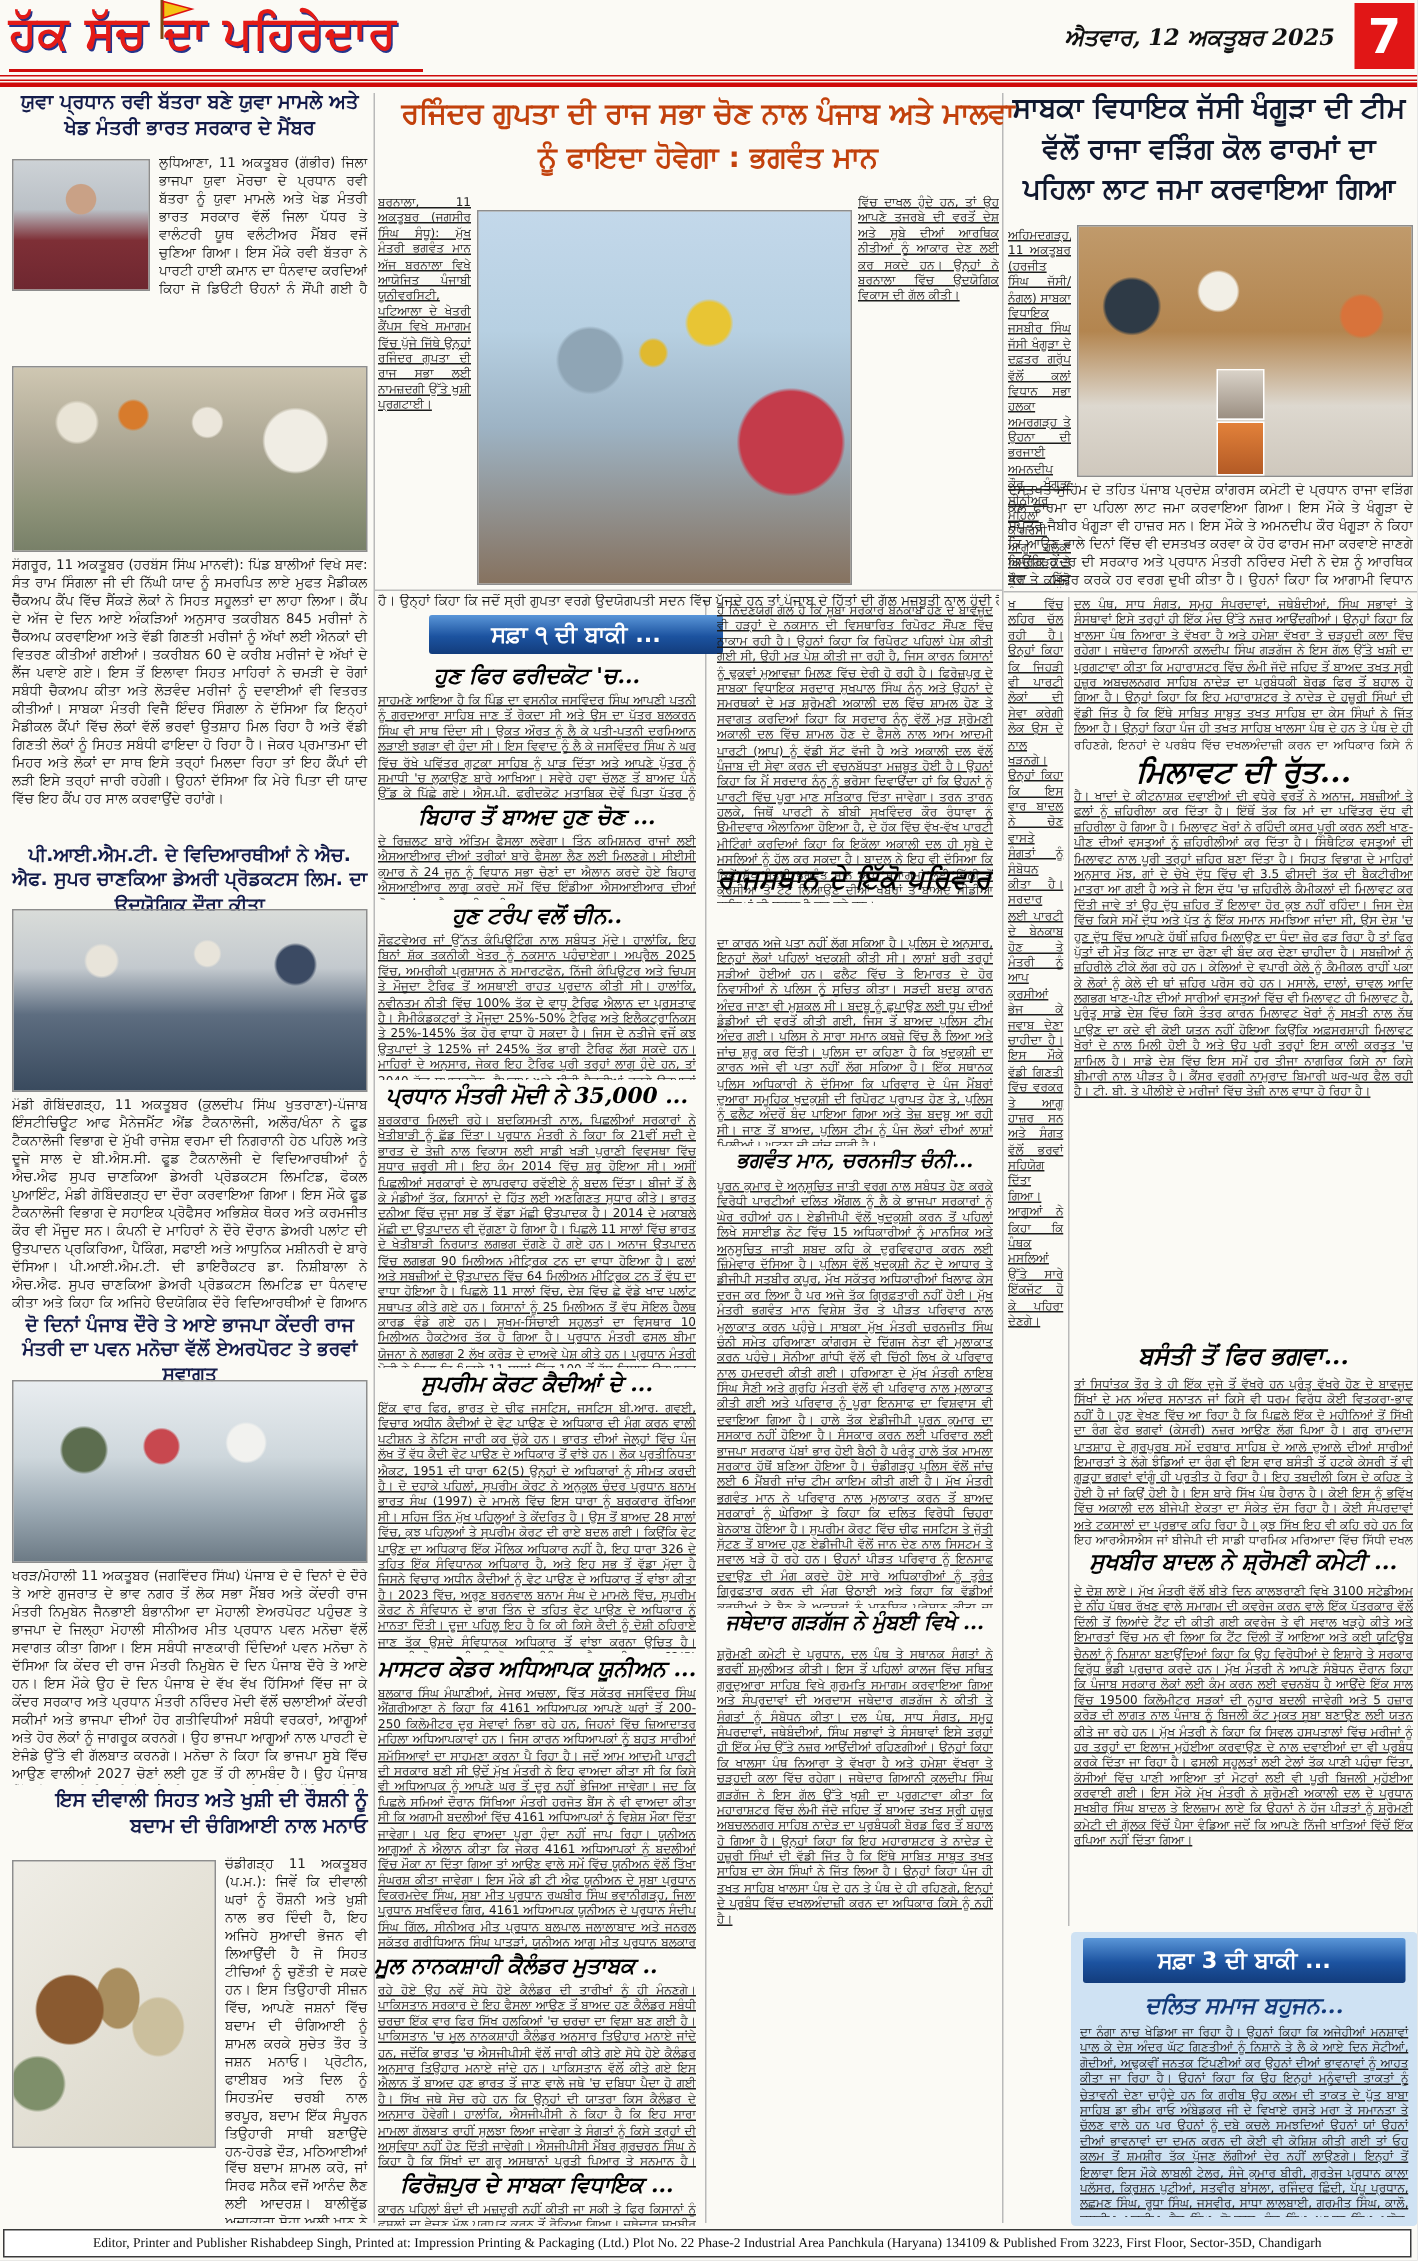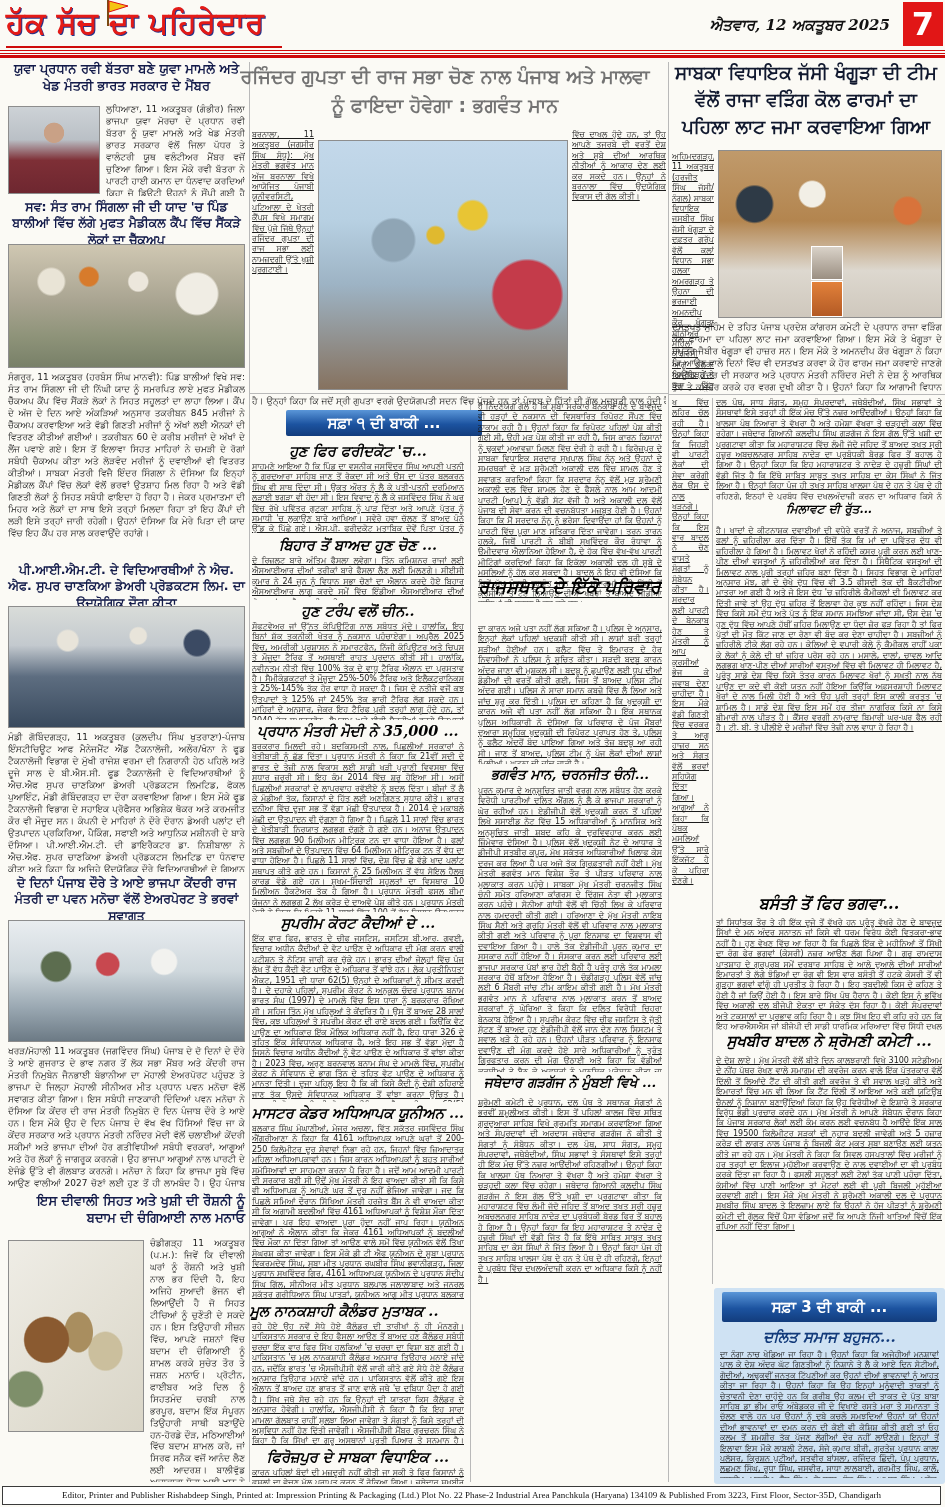--- a/index.html
+++ b/index.html
@@ -94,39 +94,38 @@
   <div class="abs vline" style="left:712px; top:398px; height:886px;"></div>
   <div class="abs hline" style="left:250px; top:393px; width:418px;"></div>
   <div class="abs hline" style="left:669px; top:394px; width:276px;"></div>
 
   <div class="abs headline" style="left:8px; top:61px; width:237px; height:40px; font-size:13px;">ਯੁਵਾ ਪ੍ਰਧਾਨ ਰਵੀ ਬੱਤਰਾ ਬਣੇ ਯੁਵਾ ਮਾਮਲੇ ਅਤੇ ਖੇਡ ਮੰਤਰੀ ਭਾਰਤ ਸਰਕਾਰ ਦੇ ਮੈਂਬਰ</div>
   <div class="abs" style="left:8px; top:104px; width:237px; height:92px;">
     <div class="photo ph-portrait" style="float:left; width:90px; height:86px; margin:2px 6px 2px 0;"></div>
     <div class="body-txt" style="height:92px;">ਲੁਧਿਆਣਾ, 11 ਅਕਤੂਬਰ (ਗੰਭੀਰ) ਜਿਲਾ ਭਾਜਪਾ ਯੁਵਾ ਮੋਰਚਾ ਦੇ ਪ੍ਰਧਾਨ ਰਵੀ ਬੱਤਰਾ ਨੂੰ ਯੁਵਾ ਮਾਮਲੇ ਅਤੇ ਖੇਡ ਮੰਤਰੀ ਭਾਰਤ ਸਰਕਾਰ ਵੱਲੋਂ ਜਿਲਾ ਪੱਧਰ ਤੇ ਵਾਲੰਟਰੀ ਯੂਥ ਵਲੰਟੀਅਰ ਮੈਂਬਰ ਵਜੋਂ ਚੁਣਿਆ ਗਿਆ। ਇਸ ਮੌਕੇ ਰਵੀ ਬੱਤਰਾ ਨੇ ਪਾਰਟੀ ਹਾਈ ਕਮਾਨ ਦਾ ਧੰਨਵਾਦ ਕਰਦਿਆਂ ਕਿਹਾ ਜੋ ਡਿਊਟੀ ਉਹਨਾਂ ਨੂੰ ਸੌਂਪੀ ਗਈ ਹੈ ਉਹ ਉਸ ਉੱਤੇ ਖਰਾ ਉਤਰਨਗੇ ਅਤੇ ਨੌਜਵਾਨਾਂ ਨੂੰ ਖੇਡਾਂ ਪ੍ਰਤੀ ਉਤਸ਼ਾਹਿਤ ਕਰਨਗੇ ਤਾਂ ਜੋ ਨੌਜਵਾਨ ਖੇਡਾਂ ਵਿੱਚ ਆਪਣਾ ਭਵਿੱਖ ਬਣਾ ਸਕਣ।</div>
   </div>
 
-  <div class="abs headline" style="left:8px; top:199px; width:237px; height:42px; font-size:12.5px;">ਸਵ: ਸੰਤ ਰਾਮ ਸਿੰਗਲਾ ਜੀ ਦੀ ਯਾਦ 'ਚ ਪਿੰਡ ਬਾਲੀਆਂ ਵਿੱਚ ਲੱਗੇ ਮੁਫਤ ਮੈਡੀਕਲ ਕੈਂਪ ਵਿੱਚ ਸੈਂਕੜੇ ਲੋਕਾਂ ਦਾ ਚੈੱਕਅਪ</div>
   <div class="abs photo ph-camp" style="left:8px; top:244px; width:237px; height:124px;"></div>
   <div class="abs body-txt" style="left:8px; top:372px; width:237px; height:186px;">ਸੰਗਰੂਰ, 11 ਅਕਤੂਬਰ (ਹਰਬੰਸ ਸਿੰਘ ਮਾਨਵੀ): ਪਿੰਡ ਬਾਲੀਆਂ ਵਿਖੇ ਸਵ: ਸੰਤ ਰਾਮ ਸਿੰਗਲਾ ਜੀ ਦੀ ਨਿੱਘੀ ਯਾਦ ਨੂੰ ਸਮਰਪਿਤ ਲਾਏ ਮੁਫਤ ਮੈਡੀਕਲ ਚੈੱਕਅਪ ਕੈਂਪ ਵਿੱਚ ਸੈਂਕੜੇ ਲੋਕਾਂ ਨੇ ਸਿਹਤ ਸਹੂਲਤਾਂ ਦਾ ਲਾਹਾ ਲਿਆ। ਕੈਂਪ ਦੇ ਅੱਜ ਦੇ ਦਿਨ ਆਏ ਅੰਕੜਿਆਂ ਅਨੁਸਾਰ ਤਕਰੀਬਨ 845 ਮਰੀਜਾਂ ਨੇ ਚੈੱਕਅਪ ਕਰਵਾਇਆ ਅਤੇ ਵੱਡੀ ਗਿਣਤੀ ਮਰੀਜਾਂ ਨੂੰ ਅੱਖਾਂ ਲਈ ਐਨਕਾਂ ਦੀ ਵਿਤਰਣ ਕੀਤੀਆਂ ਗਈਆਂ। ਤਕਰੀਬਨ 60 ਦੇ ਕਰੀਬ ਮਰੀਜਾਂ ਦੇ ਅੱਖਾਂ ਦੇ ਲੈਂਜ ਪਵਾਏ ਗਏ। ਇਸ ਤੋਂ ਇਲਾਵਾ ਸਿਹਤ ਮਾਹਿਰਾਂ ਨੇ ਚਮੜੀ ਦੇ ਰੋਗਾਂ ਸਬੰਧੀ ਚੈਕਅਪ ਕੀਤਾ ਅਤੇ ਲੋੜਵੰਦ ਮਰੀਜਾਂ ਨੂੰ ਦਵਾਈਆਂ ਵੀ ਵਿਤਰਤ ਕੀਤੀਆਂ। ਸਾਬਕਾ ਮੰਤਰੀ ਵਿਜੈ ਇੰਦਰ ਸਿੰਗਲਾ ਨੇ ਦੱਸਿਆ ਕਿ ਇਨ੍ਹਾਂ ਮੈਡੀਕਲ ਕੈਂਪਾਂ ਵਿੱਚ ਲੋਕਾਂ ਵੱਲੋਂ ਭਰਵਾਂ ਉਤਸ਼ਾਹ ਮਿਲ ਰਿਹਾ ਹੈ ਅਤੇ ਵੱਡੀ ਗਿਣਤੀ ਲੋਕਾਂ ਨੂੰ ਸਿਹਤ ਸਬੰਧੀ ਫਾਇਦਾ ਹੋ ਰਿਹਾ ਹੈ। ਜੇਕਰ ਪ੍ਰਮਾਤਮਾ ਦੀ ਮਿਹਰ ਅਤੇ ਲੋਕਾਂ ਦਾ ਸਾਥ ਇਸੇ ਤਰ੍ਹਾਂ ਮਿਲਦਾ ਰਿਹਾ ਤਾਂ ਇਹ ਕੈਂਪਾਂ ਦੀ ਲੜੀ ਇਸੇ ਤਰ੍ਹਾਂ ਜਾਰੀ ਰਹੇਗੀ। ਉਹਨਾਂ ਦੱਸਿਆ ਕਿ ਮੇਰੇ ਪਿਤਾ ਦੀ ਯਾਦ ਵਿੱਚ ਇਹ ਕੈਂਪ ਹਰ ਸਾਲ ਕਰਵਾਉਂਦੇ ਰਹਾਂਗੇ।</div>
 
   <div class="abs headline" style="left:8px; top:562px; width:237px; height:42px; font-size:12.5px;">ਪੀ.ਆਈ.ਐਮ.ਟੀ. ਦੇ ਵਿਦਿਆਰਥੀਆਂ ਨੇ ਐਚ. ਐਫ. ਸੁਪਰ ਚਾਣਕਿਆ ਡੇਅਰੀ ਪ੍ਰੋਡਕਟਸ ਲਿਮ. ਦਾ ਉਦਯੋਗਿਕ ਦੌਰਾ ਕੀਤਾ</div>
   <div class="abs photo ph-students" style="left:8px; top:606px; width:237px; height:122px;"></div>
   <div class="abs body-txt" style="left:8px; top:732px; width:237px; height:140px;">ਮੰਡੀ ਗੋਬਿੰਦਗੜ੍ਹ, 11 ਅਕਤੂਬਰ (ਕੁਲਦੀਪ ਸਿੰਘ ਖੁਤਰਾਣਾ)-ਪੰਜਾਬ ਇੰਸਟੀਚਿਊਟ ਆਫ ਮੈਨੇਜਮੈਂਟ ਐਂਡ ਟੈਕਨਾਲੋਜੀ, ਅਲੌਰ/ਖੰਨਾ ਨੇ ਫੂਡ ਟੈਕਨਾਲੋਜੀ ਵਿਭਾਗ ਦੇ ਮੁੱਖੀ ਰਾਜੇਸ਼ ਵਰਮਾ ਦੀ ਨਿਗਰਾਨੀ ਹੇਠ ਪਹਿਲੇ ਅਤੇ ਦੂਜੇ ਸਾਲ ਦੇ ਬੀ.ਐਸ.ਸੀ. ਫੂਡ ਟੈਕਨਾਲੋਜੀ ਦੇ ਵਿਦਿਆਰਥੀਆਂ ਨੂੰ ਐਚ.ਐਫ ਸੁਪਰ ਚਾਣਕਿਆ ਡੇਅਰੀ ਪ੍ਰੋਡਕਟਸ ਲਿਮਟਿਡ, ਫੋਕਲ ਪੁਆਇੰਟ, ਮੰਡੀ ਗੋਬਿੰਦਗੜ੍ਹ ਦਾ ਦੌਰਾ ਕਰਵਾਇਆ ਗਿਆ। ਇਸ ਮੌਕੇ ਫੂਡ ਟੈਕਨਾਲੋਜੀ ਵਿਭਾਗ ਦੇ ਸਹਾਇਕ ਪ੍ਰੋਫੈਸਰ ਅਭਿਸ਼ੇਕ ਥੋਕਰ ਅਤੇ ਕਰਮਜੀਤ ਕੌਰ ਵੀ ਮੌਜੂਦ ਸਨ। ਕੰਪਨੀ ਦੇ ਮਾਹਿਰਾਂ ਨੇ ਦੌਰੇ ਦੌਰਾਨ ਡੇਅਰੀ ਪਲਾਂਟ ਦੀ ਉਤਪਾਦਨ ਪ੍ਰਕਿਰਿਆ, ਪੈਕਿੰਗ, ਸਫਾਈ ਅਤੇ ਆਧੁਨਿਕ ਮਸ਼ੀਨਰੀ ਦੇ ਬਾਰੇ ਦੱਸਿਆ। ਪੀ.ਆਈ.ਐਮ.ਟੀ. ਦੀ ਡਾਇਰੈਕਟਰ ਡਾ. ਨਿਸ਼ੀਬਾਲਾ ਨੇ ਐਚ.ਐਫ. ਸੁਪਰ ਚਾਣਕਿਆ ਡੇਅਰੀ ਪ੍ਰੋਡਕਟਸ ਲਿਮਟਿਡ ਦਾ ਧੰਨਵਾਦ ਕੀਤਾ ਅਤੇ ਕਿਹਾ ਕਿ ਅਜਿਹੇ ਉਦਯੋਗਿਕ ਦੌਰੇ ਵਿਦਿਆਰਥੀਆਂ ਦੇ ਗਿਆਨ ਨੂੰ ਵਧਾਉਂਦੇ ਹਨ, ਉਥੇ ਭਵਿੱਖ 'ਚ ਰੁਜ਼ਗਾਰ ਦੇ ਮੌਕੇ ਵੀ ਪ੍ਰਦਾਨ ਕਰਦੇ ਹਨ।</div>
 
   <div class="abs headline" style="left:8px; top:875px; width:237px; height:42px; font-size:12.5px;">ਦੋ ਦਿਨਾਂ ਪੰਜਾਬ ਦੌਰੇ ਤੇ ਆਏ ਭਾਜਪਾ ਕੇਂਦਰੀ ਰਾਜ ਮੰਤਰੀ ਦਾ ਪਵਨ ਮਨੋਚਾ ਵੱਲੋਂ ਏਅਰਪੋਰਟ ਤੇ ਭਰਵਾਂ ਸਵਾਗਤ</div>
   <div class="abs photo ph-airport" style="left:8px; top:920px; width:237px; height:122px;"></div>
   <div class="abs body-txt" style="left:8px; top:1046px; width:237px; height:144px;">ਖਰੜ/ਮੋਹਾਲੀ 11 ਅਕਤੂਬਰ (ਜਗਵਿੰਦਰ ਸਿੰਘ) ਪੰਜਾਬ ਦੇ ਦੋ ਦਿਨਾਂ ਦੇ ਦੌਰੇ ਤੇ ਆਏ ਗੁਜਰਾਤ ਦੇ ਭਾਵ ਨਗਰ ਤੋਂ ਲੋਕ ਸਭਾ ਮੈਂਬਰ ਅਤੇ ਕੇਂਦਰੀ ਰਾਜ ਮੰਤਰੀ ਨਿਮੁਬੇਨ ਜੈਨਭਾਈ ਬੰਭਾਨੀਆ ਦਾ ਮੋਹਾਲੀ ਏਅਰਪੋਰਟ ਪਹੁੰਚਣ ਤੇ ਭਾਜਪਾ ਦੇ ਜਿਲ੍ਹਾ ਮੋਹਾਲੀ ਸੀਨੀਅਰ ਮੀਤ ਪ੍ਰਧਾਨ ਪਵਨ ਮਨੋਚਾ ਵੱਲੋਂ ਸਵਾਗਤ ਕੀਤਾ ਗਿਆ। ਇਸ ਸਬੰਧੀ ਜਾਣਕਾਰੀ ਦਿੰਦਿਆਂ ਪਵਨ ਮਨੋਚਾ ਨੇ ਦੱਸਿਆ ਕਿ ਕੇਂਦਰ ਦੀ ਰਾਜ ਮੰਤਰੀ ਨਿਮੁਬੇਨ ਦੋ ਦਿਨ ਪੰਜਾਬ ਦੌਰੇ ਤੇ ਆਏ ਹਨ। ਇਸ ਮੌਕੇ ਉਹ ਦੋ ਦਿਨ ਪੰਜਾਬ ਦੇ ਵੱਖ ਵੱਖ ਹਿੱਸਿਆਂ ਵਿੱਚ ਜਾ ਕੇ ਕੇਂਦਰ ਸਰਕਾਰ ਅਤੇ ਪ੍ਰਧਾਨ ਮੰਤਰੀ ਨਰਿੰਦਰ ਮੋਦੀ ਵੱਲੋਂ ਚਲਾਈਆਂ ਕੇਂਦਰੀ ਸਕੀਮਾਂ ਅਤੇ ਭਾਜਪਾ ਦੀਆਂ ਹੋਰ ਗਤੀਵਿਧੀਆਂ ਸਬੰਧੀ ਵਰਕਰਾਂ, ਆਗੂਆਂ ਅਤੇ ਹੋਰ ਲੋਕਾਂ ਨੂੰ ਜਾਗਰੂਕ ਕਰਨਗੇ। ਉਹ ਭਾਜਪਾ ਆਗੂਆਂ ਨਾਲ ਪਾਰਟੀ ਦੇ ਏਜੰਡੇ ਉੱਤੇ ਵੀ ਗੱਲਬਾਤ ਕਰਨਗੇ। ਮਨੋਚਾ ਨੇ ਕਿਹਾ ਕਿ ਭਾਜਪਾ ਸੂਬੇ ਵਿੱਚ ਆਉਣ ਵਾਲੀਆਂ 2027 ਚੋਣਾਂ ਲਈ ਹੁਣ ਤੋਂ ਹੀ ਲਾਮਬੰਦ ਹੈ। ਉਹ ਪੰਜਾਬ ਵਿੱਚ ਹੋਣ ਵਾਲੀ ਜਿਮਨੀ ਚੋਣ ਤੇ ਵੀ ਚਰਚਾ ਕਰਨਗੇ। ਇਸ ਮੌਕੇ ਪਾਈਊਸ਼ ਪਵਨ, ਚੈਰੀ ਮਨੋਚਾ ਐਗਜ਼ੈਕਟਿਵ ਮੈਂਬਰ ਯੁਵਾ ਮੋਰਚਾ ਪੰਜਾਬ ਵੀ ਮੌਜੂਦ ਸਨ।</div>
 
   <div class="abs headline" style="left:8px; top:1193px; width:237px; height:42px; font-size:13px;text-align:right;">ਇਸ ਦੀਵਾਲੀ ਸਿਹਤ ਅਤੇ ਖੁਸ਼ੀ ਦੀ ਰੌਸ਼ਨੀ ਨੂੰ ਬਦਾਮ ਦੀ ਚੰਗਿਆਈ ਨਾਲ ਮਨਾਓ</div>
   <div class="abs" style="left:8px; top:1238px; width:237px; height:244px;">
     <div class="photo ph-almonds" style="float:left; width:134px; height:190px; margin:2px 6px 2px 0;"></div>
     <div class="body-txt" style="height:244px;">ਚੰਡੀਗੜ੍ਹ 11 ਅਕਤੂਬਰ (ਪ.ਮ.): ਜਿਵੇਂ ਕਿ ਦੀਵਾਲੀ ਘਰਾਂ ਨੂੰ ਰੌਸ਼ਨੀ ਅਤੇ ਖੁਸ਼ੀ ਨਾਲ ਭਰ ਦਿੰਦੀ ਹੈ, ਇਹ ਅਜਿਹੇ ਸੁਆਦੀ ਭੋਜਨ ਵੀ ਲਿਆਉਂਦੀ ਹੈ ਜੋ ਸਿਹਤ ਟੀਚਿਆਂ ਨੂੰ ਚੁਣੌਤੀ ਦੇ ਸਕਦੇ ਹਨ। ਇਸ ਤਿਉਹਾਰੀ ਸੀਜ਼ਨ ਵਿੱਚ, ਆਪਣੇ ਜਸ਼ਨਾਂ ਵਿੱਚ ਬਦਾਮ ਦੀ ਚੰਗਿਆਈ ਨੂੰ ਸ਼ਾਮਲ ਕਰਕੇ ਸੁਚੇਤ ਤੌਰ ਤੇ ਜਸ਼ਨ ਮਨਾਓ। ਪ੍ਰੋਟੀਨ, ਫਾਈਬਰ ਅਤੇ ਦਿਲ ਨੂੰ ਸਿਹਤਮੰਦ ਚਰਬੀ ਨਾਲ ਭਰਪੂਰ, ਬਦਾਮ ਇੱਕ ਸੰਪੂਰਨ ਤਿਉਹਾਰੀ ਸਾਥੀ ਬਣਾਉਂਦੇ ਹਨ-ਹੋਰਡੇ ਦੌੜ, ਮਠਿਆਈਆਂ ਵਿੱਚ ਬਦਾਮ ਸ਼ਾਮਲ ਕਰੋ, ਜਾਂ ਸਿਰਫ ਸਨੈਕ ਵਜੋਂ ਆਨੰਦ ਲੈਣ ਲਈ ਆਦਰਸ਼। ਬਾਲੀਵੁੱਡ ਅਦਾਕਾਰਾ ਸੋਹਾ ਅਲੀ ਖਾਨ ਨੇ ਸਾਂਝਾ ਕੀਤਾ, ਦੀਵਾਲੀ ਪਰਿਵਾਰ ਅਤੇ ਇਕੱਠੇ ਰਹਿਣ ਦਾ ਸਮਾਂ ਹੈ, ਅਤੇ ਮੈਂ ਚਾਹੁੰਦੀ ਹਾਂ ਕਿ ਮੇਰੀ ਧੀ ਸਿਹਤਮੰਦ ਵਿਕਲਪ ਬਣਾਉਂਦਾ ਸਿੱਖਦੇ ਹੋਏ ਤਿਉਹਾਰਾਂ ਦਾ ਆਨੰਦ ਮਾਣੇ। ਪ੍ਰੋਟੀਨ ਨਾਲ ਭਰਪੂਰ ਬਦਾਮ ਨਾਲ ਮਿੱਠੇ ਸਨੈਕਸ ਨੂੰ ਬਦਲਣ ਨਾਲ ਸਾਨੂੰ ਦਿਨ ਭਰ ਭਰਪੂਰ ਅਤੇ ਊਰਜਾਵਾਨ ਰਹਿਣ ਵਿੱਚ ਮਦਦ ਮਿਲਦੀ ਹੈ। ਆਓ ਇਸ ਦੀਵਾਲੀ ਸਿਹਤ ਅਤੇ ਖੁਸ਼ੀ ਦੀ ਰੌਸ਼ਨੀ ਦਾ ਜਸ਼ਨ ਮਨਾਈਏ।</div>
   </div>
 
-  <div class="abs headline" style="left:233px; top:62px; width:424px; height:60px; font-size:19px; color:#737373; line-height:1.55;">ਰਜਿੰਦਰ ਗੁਪਤਾ ਦੀ ਰਾਜ ਸਭਾ ਚੋਣ ਨਾਲ ਪੰਜਾਬ ਅਤੇ ਮਾਲਵਾ ਨੂੰ ਫਾਇਦਾ ਹੋਵੇਗਾ : ਭਗਵੰਤ ਮਾਨ</div>
+  <div class="abs headline" style="left:260px; top:62px; width:424px; height:60px; font-size:19px; color:#c2410c; line-height:1.55;">ਰਜਿੰਦਰ ਗੁਪਤਾ ਦੀ ਰਾਜ ਸਭਾ ਚੋਣ ਨਾਲ ਪੰਜਾਬ ਅਤੇ ਮਾਲਵਾ ਨੂੰ ਫਾਇਦਾ ਹੋਵੇਗਾ : ਭਗਵੰਤ ਮਾਨ</div>
   <div class="abs tiny-txt" style="left:252px; top:130px; width:62px; height:260px;">ਬਰਨਾਲਾ, 11 ਅਕਤੂਬਰ (ਜਗਸੀਰ ਸਿੰਘ ਸੰਧੂ): ਮੁੱਖ ਮੰਤਰੀ ਭਗਵੰਤ ਮਾਨ ਅੱਜ ਬਰਨਾਲਾ ਵਿਖੇ ਆਯੋਜਿਤ ਪੰਜਾਬੀ ਯੂਨੀਵਰਸਿਟੀ, ਪਟਿਆਲਾ ਦੇ ਖੇਤਰੀ ਕੈਂਪਸ ਵਿਖੇ ਸਮਾਗਮ ਵਿੱਚ ਪੁੱਜੇ ਜਿੱਥੇ ਉਨ੍ਹਾਂ ਰਜਿੰਦਰ ਗੁਪਤਾ ਦੀ ਰਾਜ ਸਭਾ ਲਈ ਨਾਮਜ਼ਦਗੀ ਉੱਤੇ ਖੁਸ਼ੀ ਪ੍ਰਗਟਾਈ।</div>
   <div class="abs photo ph-cm" style="left:318px; top:140px; width:250px; height:250px;"></div>
   <div class="abs tiny-txt" style="left:572px; top:130px; width:94px; height:260px;">ਵਿੱਚ ਦਾਖਲ ਹੁੰਦੇ ਹਨ, ਤਾਂ ਉਹ ਆਪਣੇ ਤਜਰਬੇ ਦੀ ਵਰਤੋਂ ਦੇਸ਼ ਅਤੇ ਸੂਬੇ ਦੀਆਂ ਆਰਥਿਕ ਨੀਤੀਆਂ ਨੂੰ ਆਕਾਰ ਦੇਣ ਲਈ ਕਰ ਸਕਦੇ ਹਨ। ਉਨ੍ਹਾਂ ਨੇ ਬਰਨਾਲਾ ਵਿੱਚ ਉਦਯੋਗਿਕ ਵਿਕਾਸ ਦੀ ਗੱਲ ਕੀਤੀ।</div>
   <div class="abs body-txt" style="left:252px; top:396px; width:414px; height:13px; white-space:nowrap;">ਹੈ। ਉਨ੍ਹਾਂ ਕਿਹਾ ਕਿ ਜਦੋਂ ਸ੍ਰੀ ਗੁਪਤਾ ਵਰਗੇ ਉਦਯੋਗਪਤੀ ਸਦਨ ਵਿੱਚ ਪੁੱਜਦੇ ਹਨ ਤਾਂ ਪੰਜਾਬ ਦੇ ਹਿੱਤਾਂ ਦੀ ਗੱਲ ਮਜ਼ਬੂਤੀ ਨਾਲ ਹੁੰਦੀ ਹੈ।</div>
 
   <div class="abs headline" style="left:672px; top:60px; width:268px; height:88px; font-size:18.5px; color:#10182e; line-height:1.45;">ਸਾਬਕਾ ਵਿਧਾਇਕ ਜੱਸੀ ਖੰਗੂੜਾ ਦੀ ਟੀਮ ਵੱਲੋਂ ਰਾਜਾ ਵੜਿੰਗ ਕੋਲ ਫਾਰਮਾਂ ਦਾ ਪਹਿਲਾ ਲਾਟ ਜਮਾ ਕਰਵਾਇਆ ਗਿਆ</div>
   <div class="abs tiny-txt" style="left:672px; top:152px; width:42px; height:240px;">ਅਹਿਮਦਗੜ੍ਹ, 11 ਅਕਤੂਬਰ (ਹਰਜੀਤ ਸਿੰਘ ਜੱਸੀ/ਨੰਗਲ) ਸਾਬਕਾ ਵਿਧਾਇਕ ਜਸਬੀਰ ਸਿੰਘ ਜੱਸੀ ਖੰਗੂੜਾ ਦੇ ਦਫ਼ਤਰ ਗਰੁੱਪ ਵੱਲੋਂ ਕਲਾਂ ਵਿਧਾਨ ਸਭਾ ਹਲਕਾ ਅਮਰਗੜ੍ਹ ਤੇ ਉਹਨਾ ਦੀ ਭਰਜਾਈ ਅਮਨਦੀਪ ਕੌਰ ਖੰਗੂੜਾ ਸੀਨੀਅਰ ਮਹਿਲਾ ਕਾਂਗਰਸੀ ਆਗੂ ਹਲਕਾ ਅਮਰਗੜ੍ਹ ਤੇ ਬਰਾ ਬਿੱਟੂ ਖੰਗੂੜਾ ਵੱਲ ਪੰਜਾਬ ਪ੍ਰਦੇਸ਼ ਕਾਂਗਰਸ ਭਵਨ ਚੰਡੀਗੜ੍ਹ ਵਿਖੇ ਵੋਟ ਚੋਰ ਗੱਦੀ ਛੱਡ</div>
   <div class="abs photo ph-office" style="left:718px; top:150px; width:224px; height:168px;">
     <div class="inset inset1" style="left:92px; top:95px; width:30px; height:32px;"></div>
     <div class="inset inset2" style="left:92px; top:130px; width:30px; height:34px;"></div>
@@ -167,21 +166,21 @@
   <div class="abs sec-title" style="left:478px; top:766px; width:184px; font-size:13.5px;">ਭਗਵੰਤ ਮਾਨ, ਚਰਨਜੀਤ ਚੰਨੀ...</div>
   <div class="abs tiny-txt" style="left:478px; top:786px; width:184px; height:286px;">ਪੂਰਨ ਕੁਮਾਰ ਦੇ ਅਨੁਸੂਚਿਤ ਜਾਤੀ ਵਰਗ ਨਾਲ ਸਬੰਧਤ ਹੋਣ ਕਰਕੇ ਵਿਰੋਧੀ ਪਾਰਟੀਆਂ ਦਲਿਤ ਐਂਗਲ ਨੂੰ ਲੈ ਕੇ ਭਾਜਪਾ ਸਰਕਾਰਾਂ ਨੂੰ ਘੇਰ ਰਹੀਆਂ ਹਨ। ਏਡੀਜੀਪੀ ਵੱਲੋਂ ਖੁਦਕੁਸ਼ੀ ਕਰਨ ਤੋਂ ਪਹਿਲਾਂ ਲਿਖੇ ਸੁਸਾਈਡ ਨੋਟ ਵਿੱਚ 15 ਅਧਿਕਾਰੀਆਂ ਨੂੰ ਮਾਨਸਿਕ ਅਤੇ ਅਨੁਸੂਚਿਤ ਜਾਤੀ ਸ਼ਬਦ ਕਹਿ ਕੇ ਦੁਰਵਿਵਹਾਰ ਕਰਨ ਲਈ ਜ਼ਿੰਮੇਵਾਰ ਦੱਸਿਆ ਹੈ। ਪੁਲਿਸ ਵੱਲੋਂ ਖੁਦਕੁਸ਼ੀ ਨੋਟ ਦੇ ਆਧਾਰ ਤੇ ਡੀਜੀਪੀ ਸਤਬੀਰ ਕਪੂਰ, ਮੁੱਖ ਸਕੱਤਰ ਅਧਿਕਾਰੀਆਂ ਖਿਲਾਫ ਕੇਸ ਦਰਜ ਕਰ ਲਿਆ ਹੈ ਪਰ ਅਜੇ ਤੱਕ ਗ੍ਰਿਫ਼ਤਾਰੀ ਨਹੀਂ ਹੋਈ। ਮੁੱਖ ਮੰਤਰੀ ਭਗਵੰਤ ਮਾਨ ਵਿਸ਼ੇਸ਼ ਤੌਰ ਤੇ ਪੀੜਤ ਪਰਿਵਾਰ ਨਾਲ ਮੁਲਾਕਾਤ ਕਰਨ ਪਹੁੰਚੇ। ਸਾਬਕਾ ਮੁੱਖ ਮੰਤਰੀ ਚਰਨਜੀਤ ਸਿੰਘ ਚੰਨੀ ਸਮੇਤ ਹਰਿਆਣਾ ਕਾਂਗਰਸ ਦੇ ਦਿੱਗਜ ਨੇਤਾ ਵੀ ਮੁਲਾਕਾਤ ਕਰਨ ਪਹੁੰਚੇ। ਸੋਨੀਆ ਗਾਂਧੀ ਵੱਲੋਂ ਵੀ ਚਿੱਠੀ ਲਿਖ ਕੇ ਪਰਿਵਾਰ ਨਾਲ ਹਮਦਰਦੀ ਕੀਤੀ ਗਈ। ਹਰਿਆਣਾ ਦੇ ਮੁੱਖ ਮੰਤਰੀ ਨਾਇਬ ਸਿੰਘ ਸੈਣੀ ਅਤੇ ਗ੍ਰਹਿ ਮੰਤਰੀ ਵੱਲੋਂ ਵੀ ਪਰਿਵਾਰ ਨਾਲ ਮੁਲਾਕਾਤ ਕੀਤੀ ਗਈ ਅਤੇ ਪਰਿਵਾਰ ਨੂੰ ਪੂਰਾ ਇਨਸਾਫ ਦਾ ਵਿਸ਼ਵਾਸ ਵੀ ਦਵਾਇਆ ਗਿਆ ਹੈ। ਹਾਲੇ ਤੱਕ ਏਡੀਜੀਪੀ ਪੂਰਨ ਕੁਮਾਰ ਦਾ ਸਸਕਾਰ ਨਹੀਂ ਹੋਇਆ ਹੈ। ਸੰਸਕਾਰ ਕਰਨ ਲਈ ਪਰਿਵਾਰ ਲਈ ਭਾਜਪਾ ਸਰਕਾਰ ਪੱਬਾਂ ਭਾਰ ਹੋਈ ਬੈਠੀ ਹੈ ਪਰੰਤੂ ਹਾਲੇ ਤੱਕ ਮਾਮਲਾ ਸਰਕਾਰ ਹੱਥੋਂ ਬਣਿਆ ਹੋਇਆ ਹੈ। ਚੰਡੀਗੜ੍ਹ ਪੁਲਿਸ ਵੱਲੋਂ ਜਾਂਚ ਲਈ 6 ਮੈਂਬਰੀ ਜਾਂਚ ਟੀਮ ਕਾਇਮ ਕੀਤੀ ਗਈ ਹੈ। ਮੁੱਖ ਮੰਤਰੀ ਭਗਵੰਤ ਮਾਨ ਨੇ ਪਰਿਵਾਰ ਨਾਲ ਮੁਲਾਕਾਤ ਕਰਨ ਤੋਂ ਬਾਅਦ ਸਰਕਾਰਾਂ ਨੂੰ ਘੇਰਿਆ ਤੇ ਕਿਹਾ ਕਿ ਦਲਿਤ ਵਿਰੋਧੀ ਚਿਹਰਾ ਬੇਨਕਾਬ ਹੋਇਆ ਹੈ। ਸੁਪਰੀਮ ਕੋਰਟ ਵਿੱਚ ਚੀਫ ਜਸਟਿਸ ਤੇ ਜੁੱਤੀ ਸੁੱਟਣ ਤੋਂ ਬਾਅਦ ਹੁਣ ਏਡੀਜੀਪੀ ਵੱਲੋਂ ਜਾਨ ਦੇਣ ਨਾਲ ਸਿਸਟਮ ਤੇ ਸਵਾਲ ਖੜੇ ਹੋ ਰਹੇ ਹਨ। ਉਹਨਾਂ ਪੀੜਤ ਪਰਿਵਾਰ ਨੂੰ ਇਨਸਾਫ ਦਵਾਉਣ ਦੀ ਮੰਗ ਕਰਦੇ ਹੋਏ ਸਾਰੇ ਅਧਿਕਾਰੀਆਂ ਨੂੰ ਤੁਰੰਤ ਗ੍ਰਿਫਤਾਰ ਕਰਨ ਦੀ ਮੰਗ ਉਠਾਈ ਅਤੇ ਕਿਹਾ ਕਿ ਵੱਡੀਆਂ ਕੁਰਸੀਆਂ ਤੇ ਬੈਠ ਕੇ ਅਫ਼ਸਰਾਂ ਨੂੰ ਮਾਨਸਿਕ ਪਰੇਸ਼ਾਨ ਕੀਤਾ ਜਾ ਰਿਹਾ ਹੈ ਜਿਸ ਤੇ ਧਿਆਨ ਦੇਣ ਦੀ ਲੋੜ ਹੈ। ਸਾਬਕਾ ਮੁੱਖ ਮੰਤਰੀ ਚਰਨਜੀਤ ਸਿੰਘ ਚੰਨੀ ਨੇ ਕਿਹਾ ਕਿ ਭਾਜਪਾ ਦੀਆਂ ਸਰਕਾਰਾਂ ਵਿੱਚ ਦਲਿਤ ਵਰਗ ਤੇ ਅੱਤਿਆਚਾਰ ਵੱਧ ਰਹੇ ਹਨ ਜੋ ਚਿੰਤਾ ਦਾ ਵਿਸ਼ਾ ਹੈ ਜਿਸ ਕਰਕੇ ਆਉਣ ਵਾਲੇ ਸਮੇਂ ਵਿੱਚ ਦੇਸ਼ ਨੂੰ ਬਚਾਉਣ ਅਤੇ ਸੰਵਿਧਾਨ ਨੂੰ ਬਚਾਉਣ ਲਈ ਹਰ ਵਰਗ ਦੀ ਮਜ਼ਬੂਤੀ ਲਈ ਸੋਚਣਾ ਪਵੇਗਾ।</div>
 
   <div class="abs sec-title" style="left:478px; top:1074px; width:184px; font-size:13.5px;">ਜਥੇਦਾਰ ਗੜਗੱਜ ਨੇ ਮੁੰਬਈ ਵਿਖੇ ...</div>
   <div class="abs tiny-txt" style="left:478px; top:1098px; width:184px; height:386px;">ਸ਼੍ਰੋਮਣੀ ਕਮੇਟੀ ਦੇ ਪ੍ਰਧਾਨ, ਦਲ ਪੰਥ ਤੇ ਸਥਾਨਕ ਸੰਗਤਾਂ ਨੇ ਭਰਵੀਂ ਸ਼ਮੂਲੀਅਤ ਕੀਤੀ। ਇਸ ਤੋਂ ਪਹਿਲਾਂ ਕਾਲਜ ਵਿੱਚ ਸਥਿਤ ਗੁਰਦੁਆਰਾ ਸਾਹਿਬ ਵਿਖੇ ਗੁਰਮਤਿ ਸਮਾਗਮ ਕਰਵਾਇਆ ਗਿਆ ਅਤੇ ਸੰਪ੍ਰਦਾਵਾਂ ਦੀ ਅਰਦਾਸ ਜਥੇਦਾਰ ਗੜਗੱਜ ਨੇ ਕੀਤੀ ਤੇ ਸੰਗਤਾਂ ਨੂੰ ਸੰਬੋਧਨ ਕੀਤਾ। ਦਲ ਪੰਥ, ਸਾਧ ਸੰਗਤ, ਸਮੂਹ ਸੰਪਰਦਾਵਾਂ, ਜਥੇਬੰਦੀਆਂ, ਸਿੰਘ ਸਭਾਵਾਂ ਤੇ ਸੰਸਥਾਵਾਂ ਇਸੇ ਤਰ੍ਹਾਂ ਹੀ ਇੱਕ ਮੰਚ ਉੱਤੇ ਨਜ਼ਰ ਆਉਂਦੀਆਂ ਰਹਿਣਗੀਆਂ। ਉਨ੍ਹਾਂ ਕਿਹਾ ਕਿ ਖਾਲਸਾ ਪੰਥ ਨਿਆਰਾ ਤੇ ਵੱਖਰਾ ਹੈ ਅਤੇ ਹਮੇਸ਼ਾ ਵੱਖਰਾ ਤੇ ਚੜ੍ਹਦੀ ਕਲਾ ਵਿੱਚ ਰਹੇਗਾ। ਜਥੇਦਾਰ ਗਿਆਨੀ ਕੁਲਦੀਪ ਸਿੰਘ ਗੜਗੱਜ ਨੇ ਇਸ ਗੱਲ ਉੱਤੇ ਖੁਸ਼ੀ ਦਾ ਪ੍ਰਗਟਾਵਾ ਕੀਤਾ ਕਿ ਮਹਾਰਾਸ਼ਟਰ ਵਿੱਚ ਲੰਮੀ ਜੱਦੋ ਜਹਿਦ ਤੋਂ ਬਾਅਦ ਤਖਤ ਸ੍ਰੀ ਹਜ਼ੂਰ ਅਬਚਲਨਗਰ ਸਾਹਿਬ ਨਾਦੇੜ ਦਾ ਪ੍ਰਬੰਧਕੀ ਬੋਰਡ ਫਿਰ ਤੋਂ ਬਹਾਲ ਹੋ ਗਿਆ ਹੈ। ਉਨ੍ਹਾਂ ਕਿਹਾ ਕਿ ਇਹ ਮਹਾਰਾਸ਼ਟਰ ਤੇ ਨਾਦੇੜ ਦੇ ਹਜ਼ੂਰੀ ਸਿੰਘਾਂ ਦੀ ਵੱਡੀ ਜਿੱਤ ਹੈ ਕਿ ਇੱਥੇ ਸਾਬਿਤ ਸਾਬੂਤ ਤਖਤ ਸਾਹਿਬ ਦਾ ਕੇਸ ਸਿੰਘਾਂ ਨੇ ਜਿੱਤ ਲਿਆ ਹੈ। ਉਨ੍ਹਾਂ ਕਿਹਾ ਪੰਜ ਹੀ ਤਖਤ ਸਾਹਿਬ ਖਾਲਸਾ ਪੰਥ ਦੇ ਹਨ ਤੇ ਪੰਥ ਦੇ ਹੀ ਰਹਿਣਗੇ, ਇਨ੍ਹਾਂ ਦੇ ਪ੍ਰਬੰਧ ਵਿੱਚ ਦਖਲਅੰਦਾਜ਼ੀ ਕਰਨ ਦਾ ਅਧਿਕਾਰ ਕਿਸੇ ਨੂੰ ਨਹੀਂ ਹੈ।</div>
 
   <div class="abs tiny-txt" style="left:672px; top:398px; width:37px; height:1086px;">ਖ ਵਿੱਚ ਲਹਿਰ ਚੱਲ ਰਹੀ ਹੈ। ਉਨ੍ਹਾਂ ਕਿਹਾ ਕਿ ਜਿਹੜੀ ਵੀ ਪਾਰਟੀ ਲੋਕਾਂ ਦੀ ਸੇਵਾ ਕਰੇਗੀ ਲੋਕ ਉਸ ਦੇ ਨਾਲ ਖੜਨਗੇ। ਉਨ੍ਹਾਂ ਕਿਹਾ ਕਿ ਇਸ ਵਾਰ ਬਾਦਲ ਨੇ ਚੋਣ ਵਾਸਤੇ ਸੰਗਤਾਂ ਨੂੰ ਸੰਬੋਧਨ ਕੀਤਾ ਹੈ। ਸਰਦਾਰ ਲਈ ਪਾਰਟੀ ਦੇ ਬੇਨਕਾਬ ਹੋਣ ਤੇ ਮੰਤਰੀ ਨੂੰ ਆਪ ਕੁਰਸੀਆਂ ਭੇਜ ਕੇ ਜਵਾਬ ਦੇਣਾ ਚਾਹੀਦਾ ਹੈ। ਇਸ ਮੌਕੇ ਵੱਡੀ ਗਿਣਤੀ ਵਿੱਚ ਵਰਕਰ ਤੇ ਆਗੂ ਹਾਜ਼ਰ ਸਨ ਅਤੇ ਸੰਗਤ ਵੱਲੋਂ ਭਰਵਾਂ ਸਹਿਯੋਗ ਦਿੱਤਾ ਗਿਆ। ਆਗੂਆਂ ਨੇ ਕਿਹਾ ਕਿ ਪੰਥਕ ਮਸਲਿਆਂ ਉੱਤੇ ਸਾਰੇ ਇੱਕਜੁੱਟ ਹੋ ਕੇ ਪਹਿਰਾ ਦੇਣਗੇ।</div>
 
   <div class="abs tiny-txt" style="left:716px; top:398px; width:226px; height:102px;">ਦਲ ਪੰਥ, ਸਾਧ ਸੰਗਤ, ਸਮੂਹ ਸੰਪਰਦਾਵਾਂ, ਜਥੇਬੰਦੀਆਂ, ਸਿੰਘ ਸਭਾਵਾਂ ਤੇ ਸੰਸਥਾਵਾਂ ਇਸੇ ਤਰ੍ਹਾਂ ਹੀ ਇੱਕ ਮੰਚ ਉੱਤੇ ਨਜ਼ਰ ਆਉਂਦਗੀਆਂ। ਉਨ੍ਹਾਂ ਕਿਹਾ ਕਿ ਖਾਲਸਾ ਪੰਥ ਨਿਆਰਾ ਤੇ ਵੱਖਰਾ ਹੈ ਅਤੇ ਹਮੇਸ਼ਾ ਵੱਖਰਾ ਤੇ ਚੜ੍ਹਦੀ ਕਲਾ ਵਿੱਚ ਰਹੇਗਾ। ਜਥੇਦਾਰ ਗਿਆਨੀ ਕੁਲਦੀਪ ਸਿੰਘ ਗੜਗੱਜ ਨੇ ਇਸ ਗੱਲ ਉੱਤੇ ਖੁਸ਼ੀ ਦਾ ਪ੍ਰਗਟਾਵਾ ਕੀਤਾ ਕਿ ਮਹਾਰਾਸ਼ਟਰ ਵਿੱਚ ਲੰਮੀ ਜੱਦੋ ਜਹਿਦ ਤੋਂ ਬਾਅਦ ਤਖਤ ਸ੍ਰੀ ਹਜ਼ੂਰ ਅਬਚਲਨਗਰ ਸਾਹਿਬ ਨਾਦੇੜ ਦਾ ਪ੍ਰਬੰਧਕੀ ਬੋਰਡ ਫਿਰ ਤੋਂ ਬਹਾਲ ਹੋ ਗਿਆ ਹੈ। ਉਨ੍ਹਾਂ ਕਿਹਾ ਕਿ ਇਹ ਮਹਾਰਾਸ਼ਟਰ ਤੇ ਨਾਦੇੜ ਦੇ ਹਜ਼ੂਰੀ ਸਿੰਘਾਂ ਦੀ ਵੱਡੀ ਜਿੱਤ ਹੈ ਕਿ ਇੱਥੇ ਸਾਬਿਤ ਸਾਬੂਤ ਤਖਤ ਸਾਹਿਬ ਦਾ ਕੇਸ ਸਿੰਘਾਂ ਨੇ ਜਿੱਤ ਲਿਆ ਹੈ। ਉਨ੍ਹਾਂ ਕਿਹਾ ਪੰਜ ਹੀ ਤਖਤ ਸਾਹਿਬ ਖਾਲਸਾ ਪੰਥ ਦੇ ਹਨ ਤੇ ਪੰਥ ਦੇ ਹੀ ਰਹਿਣਗੇ, ਇਨ੍ਹਾਂ ਦੇ ਪ੍ਰਬੰਧ ਵਿੱਚ ਦਖਲਅੰਦਾਜ਼ੀ ਕਰਨ ਦਾ ਅਧਿਕਾਰ ਕਿਸੇ ਨੂੰ ਨਹੀਂ ਹੈ।</div>
 
-  <div class="abs sec-title" style="left:716px; top:502px; width:226px; font-size:12px;">ਮਿਲਾਵਟ ਦੀ ਰੁੱਤ...</div>
+  <div class="abs sec-title" style="left:716px; top:502px; width:226px; font-size:20px;">ਮਿਲਾਵਟ ਦੀ ਰੁੱਤ...</div>
   <div class="abs tiny-txt" style="left:716px; top:526px; width:226px; height:366px;">ਹੈ। ਖਾਦਾਂ ਦੇ ਕੀਟਨਾਸ਼ਕ ਦਵਾਈਆਂ ਦੀ ਵਧੇਰੇ ਵਰਤੋਂ ਨੇ ਅਨਾਜ, ਸਬਜ਼ੀਆਂ ਤੇ ਫਲਾਂ ਨੂੰ ਜ਼ਹਿਰੀਲਾ ਕਰ ਦਿੱਤਾ ਹੈ। ਇੱਥੋਂ ਤੱਕ ਕਿ ਮਾਂ ਦਾ ਪਵਿੱਤਰ ਦੁੱਧ ਵੀ ਜ਼ਹਿਰੀਲਾ ਹੋ ਗਿਆ ਹੈ। ਮਿਲਾਵਟ ਖੋਰਾਂ ਨੇ ਰਹਿੰਦੀ ਕਸਰ ਪੂਰੀ ਕਰਨ ਲਈ ਖਾਣ-ਪੀਣ ਦੀਆਂ ਵਸਤੂਆਂ ਨੂੰ ਜ਼ਹਿਰੀਲੀਆਂ ਕਰ ਦਿੱਤਾ ਹੈ। ਸਿੰਥੈਟਿਕ ਵਸਤੂਆਂ ਦੀ ਮਿਲਾਵਟ ਨਾਲ ਪੂਰੀ ਤਰ੍ਹਾਂ ਜ਼ਹਿਰ ਬਣਾ ਦਿੱਤਾ ਹੈ। ਸਿਹਤ ਵਿਭਾਗ ਦੇ ਮਾਹਿਰਾਂ ਅਨੁਸਾਰ ਮੱਝ, ਗਾਂ ਦੇ ਚੋਖੇ ਦੁੱਧ ਵਿੱਚ ਵੀ 3.5 ਫੀਸਦੀ ਤੱਕ ਦੀ ਬੈਕਟੀਰੀਆ ਮਾਤਰਾ ਆ ਗਈ ਹੈ ਅਤੇ ਜੇ ਇਸ ਦੁੱਧ 'ਚ ਜ਼ਹਿਰੀਲੇ ਕੈਮੀਕਲਾਂ ਦੀ ਮਿਲਾਵਟ ਕਰ ਦਿੱਤੀ ਜਾਵੇ ਤਾਂ ਉਹ ਦੁੱਧ ਜ਼ਹਿਰ ਤੋਂ ਇਲਾਵਾ ਹੋਰ ਕੁਝ ਨਹੀਂ ਰਹਿੰਦਾ। ਜਿਸ ਦੇਸ਼ ਵਿੱਚ ਕਿਸੇ ਸਮੇਂ ਦੁੱਧ ਅਤੇ ਪੁੱਤ ਨੂੰ ਇੱਕ ਸਮਾਨ ਸਮਝਿਆ ਜਾਂਦਾ ਸੀ, ਉਸ ਦੇਸ਼ 'ਚ ਹੁਣ ਦੁੱਧ ਵਿੱਚ ਆਪਣੇ ਹੱਥੀਂ ਜ਼ਹਿਰ ਮਿਲਾਉਣ ਦਾ ਧੰਦਾ ਜ਼ੋਰ ਫੜ ਰਿਹਾ ਹੈ ਤਾਂ ਫਿਰ ਪੁੱਤਾਂ ਦੀ ਮੌਤ ਕਿੱਟ ਜਾਣ ਦਾ ਰੋਣਾ ਵੀ ਬੰਦ ਕਰ ਦੇਣਾ ਚਾਹੀਦਾ ਹੈ। ਸਬਜ਼ੀਆਂ ਨੂੰ ਜ਼ਹਿਰੀਲੇ ਟੀਕੇ ਲੱਗ ਰਹੇ ਹਨ। ਕੇਲਿਆਂ ਦੇ ਵਪਾਰੀ ਕੇਲੇ ਨੂੰ ਕੈਮੀਕਲ ਰਾਹੀਂ ਪਕਾ ਕੇ ਲੋਕਾਂ ਨੂੰ ਕੇਲੇ ਦੀ ਥਾਂ ਜ਼ਹਿਰ ਪਰੋਸ ਰਹੇ ਹਨ। ਮਸਾਲੇ, ਦਾਲਾਂ, ਚਾਵਲ ਆਦਿ ਲਗਭਗ ਖਾਣ-ਪੀਣ ਦੀਆਂ ਸਾਰੀਆਂ ਵਸਤੂਆਂ ਵਿੱਚ ਵੀ ਮਿਲਾਵਟ ਹੀ ਮਿਲਾਵਟ ਹੈ, ਪ੍ਰੰਤੂ ਸਾਡੇ ਦੇਸ਼ ਵਿੱਚ ਕਿਸੇ ਤੰਤਰ ਕਾਰਨ ਮਿਲਾਵਟ ਖੋਰਾਂ ਨੂੰ ਸਖ਼ਤੀ ਨਾਲ ਨੱਥ ਪਾਉਣ ਦਾ ਕਦੇ ਵੀ ਕੋਈ ਯਤਨ ਨਹੀਂ ਹੋਇਆ ਕਿਉਂਕਿ ਅਫ਼ਸਰਸ਼ਾਹੀ ਮਿਲਾਵਟ ਖੋਰਾਂ ਦੇ ਨਾਲ ਮਿਲੀ ਹੋਈ ਹੈ ਅਤੇ ਉਹ ਪੂਰੀ ਤਰ੍ਹਾਂ ਇਸ ਕਾਲੀ ਕਰਤੂਤ 'ਚ ਸ਼ਾਮਿਲ ਹੈ। ਸਾਡੇ ਦੇਸ਼ ਵਿੱਚ ਇਸ ਸਮੇਂ ਹਰ ਤੀਜਾ ਨਾਗਰਿਕ ਕਿਸੇ ਨਾ ਕਿਸੇ ਬੀਮਾਰੀ ਨਾਲ ਪੀੜਤ ਹੈ। ਕੈਂਸਰ ਵਰਗੀ ਨਾਮੁਰਾਦ ਬਿਮਾਰੀ ਘਰ-ਘਰ ਫੈਲ ਰਹੀ ਹੈ। ਟੀ. ਬੀ. ਤੇ ਪੀਲੀਏ ਦੇ ਮਰੀਜਾਂ ਵਿੱਚ ਤੇਜ਼ੀ ਨਾਲ ਵਾਧਾ ਹੋ ਰਿਹਾ ਹੈ।</div>
 
   <div class="abs sec-title" style="left:716px; top:894px; width:226px; font-size:16px;">ਬਸੰਤੀ ਤੋਂ ਫਿਰ ਭਗਵਾ...</div>
   <div class="abs tiny-txt" style="left:716px; top:918px; width:226px; height:112px;">ਤਾਂ ਸਿਧਾਂਤਕ ਤੌਰ ਤੇ ਹੀ ਇੱਕ ਦੂਜੇ ਤੋਂ ਵੱਖਰੇ ਹਨ ਪ੍ਰੰਤੂ ਵੱਖਰੇ ਹੋਣ ਦੇ ਬਾਵਜੂਦ ਸਿੱਖਾਂ ਦੇ ਮਨ ਅੰਦਰ ਸਨਾਤਨ ਜਾਂ ਕਿਸੇ ਵੀ ਧਰਮ ਵਿਰੁੱਧ ਕੋਈ ਵਿਤਕਰਾ-ਭਾਵ ਨਹੀਂ ਹੈ। ਹੁਣ ਵੇਖਣ ਵਿੱਚ ਆ ਰਿਹਾ ਹੈ ਕਿ ਪਿਛਲੇ ਇੱਕ ਦੋ ਮਹੀਨਿਆਂ ਤੋਂ ਸਿੱਖੀ ਦਾ ਰੰਗ ਫੇਰ ਭਗਵਾਂ (ਕੇਸਰੀ) ਨਜ਼ਰ ਆਉਣ ਲੱਗ ਪਿਆ ਹੈ। ਗੁਰੂ ਰਾਮਦਾਸ ਪਾਤਸ਼ਾਹ ਦੇ ਗੁਰਪੁਰਬ ਸਮੇਂ ਦਰਬਾਰ ਸਾਹਿਬ ਦੇ ਆਲੇ ਦੁਆਲੇ ਦੀਆਂ ਸਾਰੀਆਂ ਇਮਾਰਤਾਂ ਤੇ ਲੱਗੇ ਝੰਡਿਆਂ ਦਾ ਰੰਗ ਵੀ ਇਸ ਵਾਰ ਬਸੰਤੀ ਤੋਂ ਹਟਕੇ ਕੇਸਰੀ ਤੋਂ ਵੀ ਗੂੜ੍ਹਾ ਭਗਵਾਂ ਵਾਂਗੂੰ ਹੀ ਪ੍ਰਤੀਤ ਹੋ ਰਿਹਾ ਹੈ। ਇਹ ਤਬਦੀਲੀ ਕਿਸ ਦੇ ਕਹਿਣ ਤੇ ਹੋਈ ਹੈ ਜਾਂ ਕਿਉਂ ਹੋਈ ਹੈ। ਇਸ ਬਾਰੇ ਸਿੱਖ ਪੰਥ ਹੈਰਾਨ ਹੈ। ਕੋਈ ਇਸ ਨੂੰ ਭਵਿੱਖ ਵਿੱਚ ਅਕਾਲੀ ਦਲ ਬੀਜੇਪੀ ਏਕਤਾ ਦਾ ਸੰਕੇਤ ਦੱਸ ਰਿਹਾ ਹੈ। ਕੋਈ ਸੰਪਰਦਾਵਾਂ ਅਤੇ ਟਕਸਾਲਾਂ ਦਾ ਪ੍ਰਭਾਵ ਕਹਿ ਰਿਹਾ ਹੈ। ਕੁਝ ਸਿੱਖ ਇਹ ਵੀ ਕਹਿ ਰਹੇ ਹਨ ਕਿ ਇਹ ਆਰਐਸਐਸ ਜਾਂ ਬੀਜੇਪੀ ਦੀ ਸਾਡੀ ਧਾਰਮਿਕ ਮਰਿਆਦਾ ਵਿੱਚ ਸਿੱਧੀ ਦਖਲ ਅੰਦਾਜੀ ਹੈ। ਜੋ ਵੀ ਹੈ ਸਾਡੀ ਵਿਲੱਖਣ ਪਛਾਣ ਦੇ ਪਿੱਛੇ ਸਵਾਲੀਆ ਨਿਸ਼ਾਨ ਜ਼ਰੂਰ ਨਜ਼ਰ ਆ ਰਿਹਾ ਹੈ।</div>
 
   <div class="abs sec-title" style="left:716px; top:1032px; width:226px; font-size:15px;">ਸੁਖਬੀਰ ਬਾਦਲ ਨੇ ਸ਼੍ਰੋਮਣੀ ਕਮੇਟੀ ...</div>
   <div class="abs tiny-txt" style="left:716px; top:1056px; width:226px; height:228px;">ਦੇ ਦੋਸ਼ ਲਾਏ। ਮੁੱਖ ਮੰਤਰੀ ਵੱਲੋਂ ਬੀਤੇ ਦਿਨ ਕਾਲਝਰਾਣੀ ਵਿਖੇ 3100 ਸਟੇਡੀਅਮ ਦੇ ਨੀਂਹ ਪੱਥਰ ਰੱਖਣ ਵਾਲੇ ਸਮਾਗਮ ਦੀ ਕਵਰੇਜ ਕਰਨ ਵਾਲੇ ਇੱਕ ਪੱਤਰਕਾਰ ਵੱਲੋਂ ਦਿੱਲੀ ਤੋਂ ਲਿਆਂਦੇ ਟੈਂਟ ਦੀ ਕੀਤੀ ਗਈ ਕਵਰੇਜ ਤੇ ਵੀ ਸਵਾਲ ਖੜ੍ਹੇ ਕੀਤੇ ਅਤੇ ਇਮਾਰਤਾਂ ਵਿੱਚ ਮਨ ਵੀ ਲਿਆ ਕਿ ਟੈਂਟ ਦਿੱਲੀ ਤੋਂ ਆਇਆ ਅਤੇ ਕਈ ਯੂਟਿਊਬ ਚੈਨਲਾਂ ਨੂੰ ਨਿਸ਼ਾਨਾ ਬਣਾਉਂਦਿਆਂ ਕਿਹਾ ਕਿ ਉਹ ਵਿਰੋਧੀਆਂ ਦੇ ਇਸ਼ਾਰੇ ਤੇ ਸਰਕਾਰ ਵਿਰੁੱਧ ਭੰਡੀ ਪ੍ਰਚਾਰ ਕਰਦੇ ਹਨ। ਮੁੱਖ ਮੰਤਰੀ ਨੇ ਆਪਣੇ ਸੰਬੋਧਨ ਦੌਰਾਨ ਕਿਹਾ ਕਿ ਪੰਜਾਬ ਸਰਕਾਰ ਲੋਕਾਂ ਲਈ ਕੰਮ ਕਰਨ ਲਈ ਵਚਨਬੱਧ ਹੈ ਆਉਂਦੇ ਇੱਕ ਸਾਲ ਵਿੱਚ 19500 ਕਿਲੋਮੀਟਰ ਸੜਕਾਂ ਦੀ ਨੁਹਾਰ ਬਦਲੀ ਜਾਵੇਗੀ ਅਤੇ 5 ਹਜ਼ਾਰ ਕਰੋੜ ਦੀ ਲਾਗਤ ਨਾਲ ਪੰਜਾਬ ਨੂੰ ਬਿਜਲੀ ਕੱਟ ਮੁਕਤ ਸੂਬਾ ਬਣਾਉਣ ਲਈ ਯਤਨ ਕੀਤੇ ਜਾ ਰਹੇ ਹਨ। ਮੁੱਖ ਮੰਤਰੀ ਨੇ ਕਿਹਾ ਕਿ ਸਿਵਲ ਹਸਪਤਾਲਾਂ ਵਿੱਚ ਮਰੀਜਾਂ ਨੂੰ ਹਰ ਤਰ੍ਹਾਂ ਦਾ ਇਲਾਜ ਮੁਹੱਈਆ ਕਰਵਾਉਣ ਦੇ ਨਾਲ ਦਵਾਈਆਂ ਦਾ ਵੀ ਪ੍ਰਬੰਧ ਕਰਕੇ ਦਿੱਤਾ ਜਾ ਰਿਹਾ ਹੈ। ਫਸਲੀ ਸਹੂਲਤਾਂ ਲਈ ਟੇਲਾਂ ਤੱਕ ਪਾਣੀ ਪਹੁੰਚਾ ਦਿੱਤਾ, ਕੱਸੀਆਂ ਵਿੱਚ ਪਾਣੀ ਆਇਆ ਤਾਂ ਮੋਟਰਾਂ ਲਈ ਵੀ ਪੂਰੀ ਬਿਜਲੀ ਮੁਹੱਈਆ ਕਰਵਾਈ ਗਈ। ਇਸ ਮੌਕੇ ਮੁੱਖ ਮੰਤਰੀ ਨੇ ਸ਼੍ਰੋਮਣੀ ਅਕਾਲੀ ਦਲ ਦੇ ਪ੍ਰਧਾਨ ਸੁਖਬੀਰ ਸਿੰਘ ਬਾਦਲ ਤੇ ਇਲਜ਼ਾਮ ਲਾਏ ਕਿ ਉਹਨਾਂ ਨੇ ਹੱਜ ਪੀੜਤਾਂ ਨੂੰ ਸ਼੍ਰੋਮਣੀ ਕਮੇਟੀ ਦੀ ਗੁੱਲਕ ਵਿੱਚੋਂ ਪੈਸਾ ਵੰਡਿਆ ਜਦੋਂ ਕਿ ਆਪਣੇ ਨਿੱਜੀ ਖਾਤਿਆਂ ਵਿੱਚੋਂ ਇੱਕ ਰੁਪਿਆ ਨਹੀਂ ਦਿੱਤਾ ਗਿਆ।</div>
 
   <div class="abs p3box" style="left:714px; top:1288px; width:231px; height:196px;">
     <div class="banner" style="margin:4px 8px 0 8px; height:30px; line-height:30px;">ਸਫ਼ਾ 3 ਦੀ ਬਾਕੀ ...</div>

